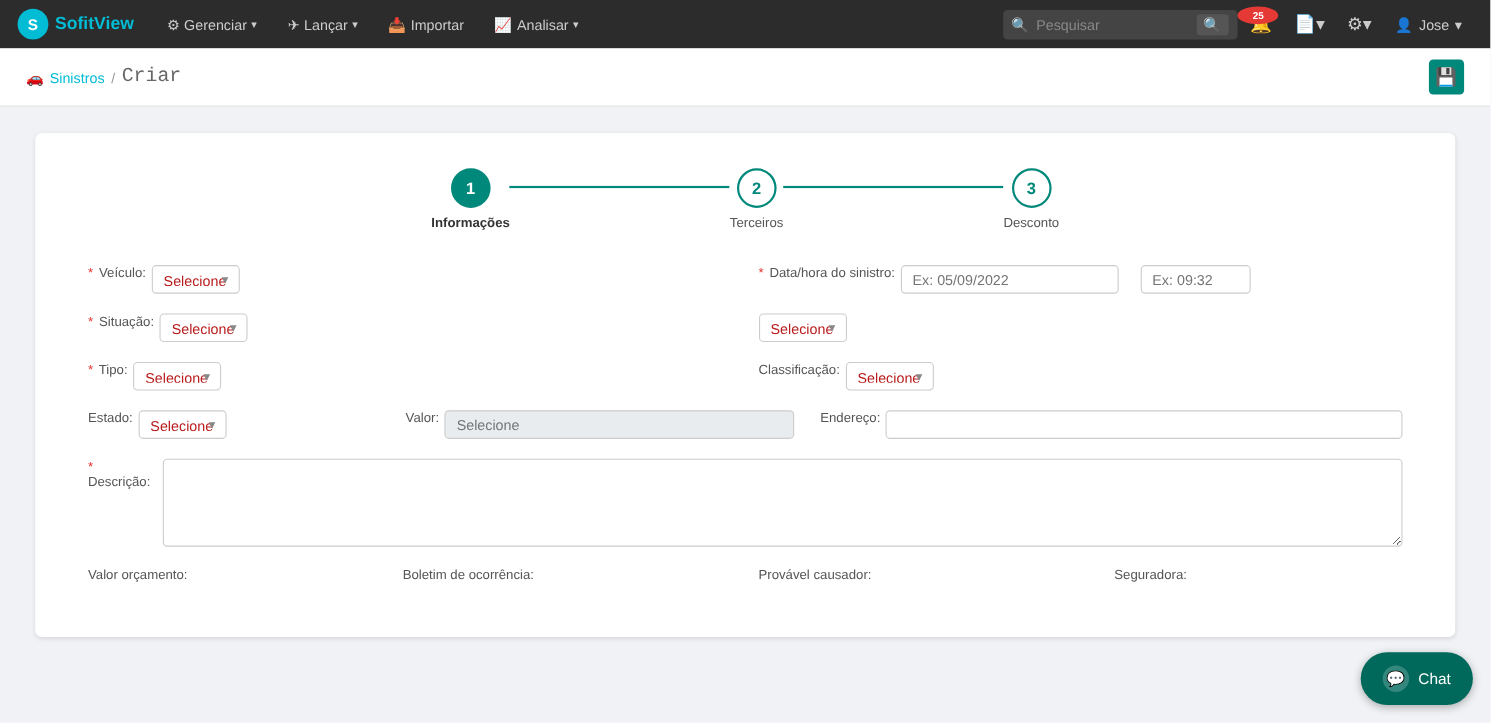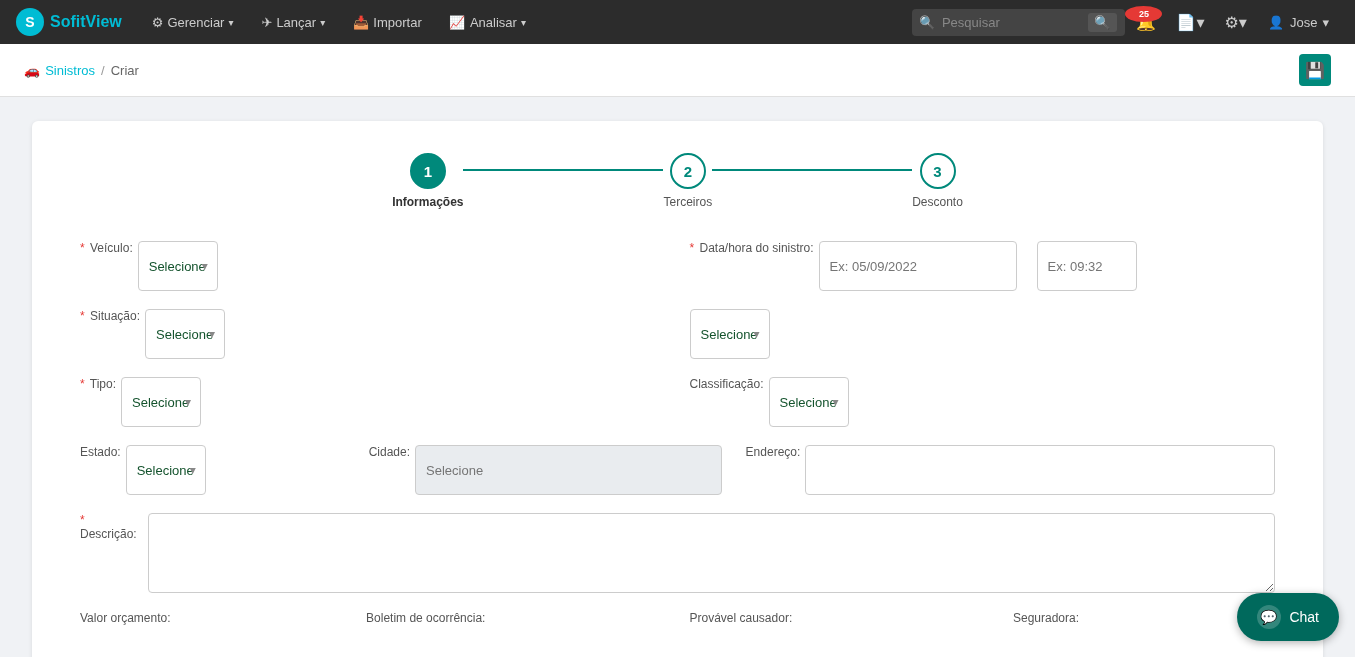--- a/index.html
+++ b/index.html
@@ -115,21 +115,21 @@
       gap: 6px;
     }
     .breadcrumb-link {
       color: #00bcd4;
       cursor: pointer;
       text-decoration: none;
       font-size: 13px;
       display: flex; align-items: center; gap: 5px;
     }
     .breadcrumb-sep { color: #999; font-size: 13px; }
-    .breadcrumb-current { color: #666; font-size: 13px; }
+    .breadcrumb-current { color: #666; font-size: 18px; font-family: Liberation Mono, monospace; }
 
     .breadcrumb-action {
       margin-left: auto;
       background: #00897b;
       border: none;
       color: #fff;
       width: 32px; height: 32px;
       border-radius: 4px;
       cursor: pointer;
       display: flex; align-items: center; justify-content: center;
@@ -203,25 +203,25 @@
       font-size: 12px;
       color: #555;
     }
     .form-label .required { color: #e53935; margin-right: 2px; }
 
     .form-select, .form-input {
       border: 1px solid #ccc;
       border-radius: 4px;
       padding: 6px 10px;
       font-size: 13px;
-      color: #14532d;
+      color: #b91c1c;
       background: #fff;
       outline: none;
       width: 100%;
-      height: 50px;
+      height: 26px;
     }
     .form-select { appearance: none; cursor: pointer; }
     .select-wrapper {
       position: relative;
     }
     .select-wrapper::after {
       content: '▾';
       position: absolute;
       right: 10px;
       top: 50%;
@@ -435,21 +435,21 @@
     <div class="form-row">
       <div class="form-group" style="flex:0.6;">
         <label class="form-label">Estado:</label>
         <div class="select-wrapper">
           <select class="form-select">
             <option value="">Selecione</option>
           </select>
         </div>
       </div>
       <div class="form-group" style="flex:0.8;">
-        <label class="form-label">Cidade:</label>
+        <label class="form-label">Valor:</label>
         <input type="text" class="form-input disabled" disabled="" placeholder="Selecione" style="">
       </div>
       <div class="form-group" style="flex:1.2;">
         <label class="form-label">Endereço:</label>
         <input type="text" class="form-input" style="">
       </div>
     </div>
 
     <div class="form-row">
       <div class="form-group">

